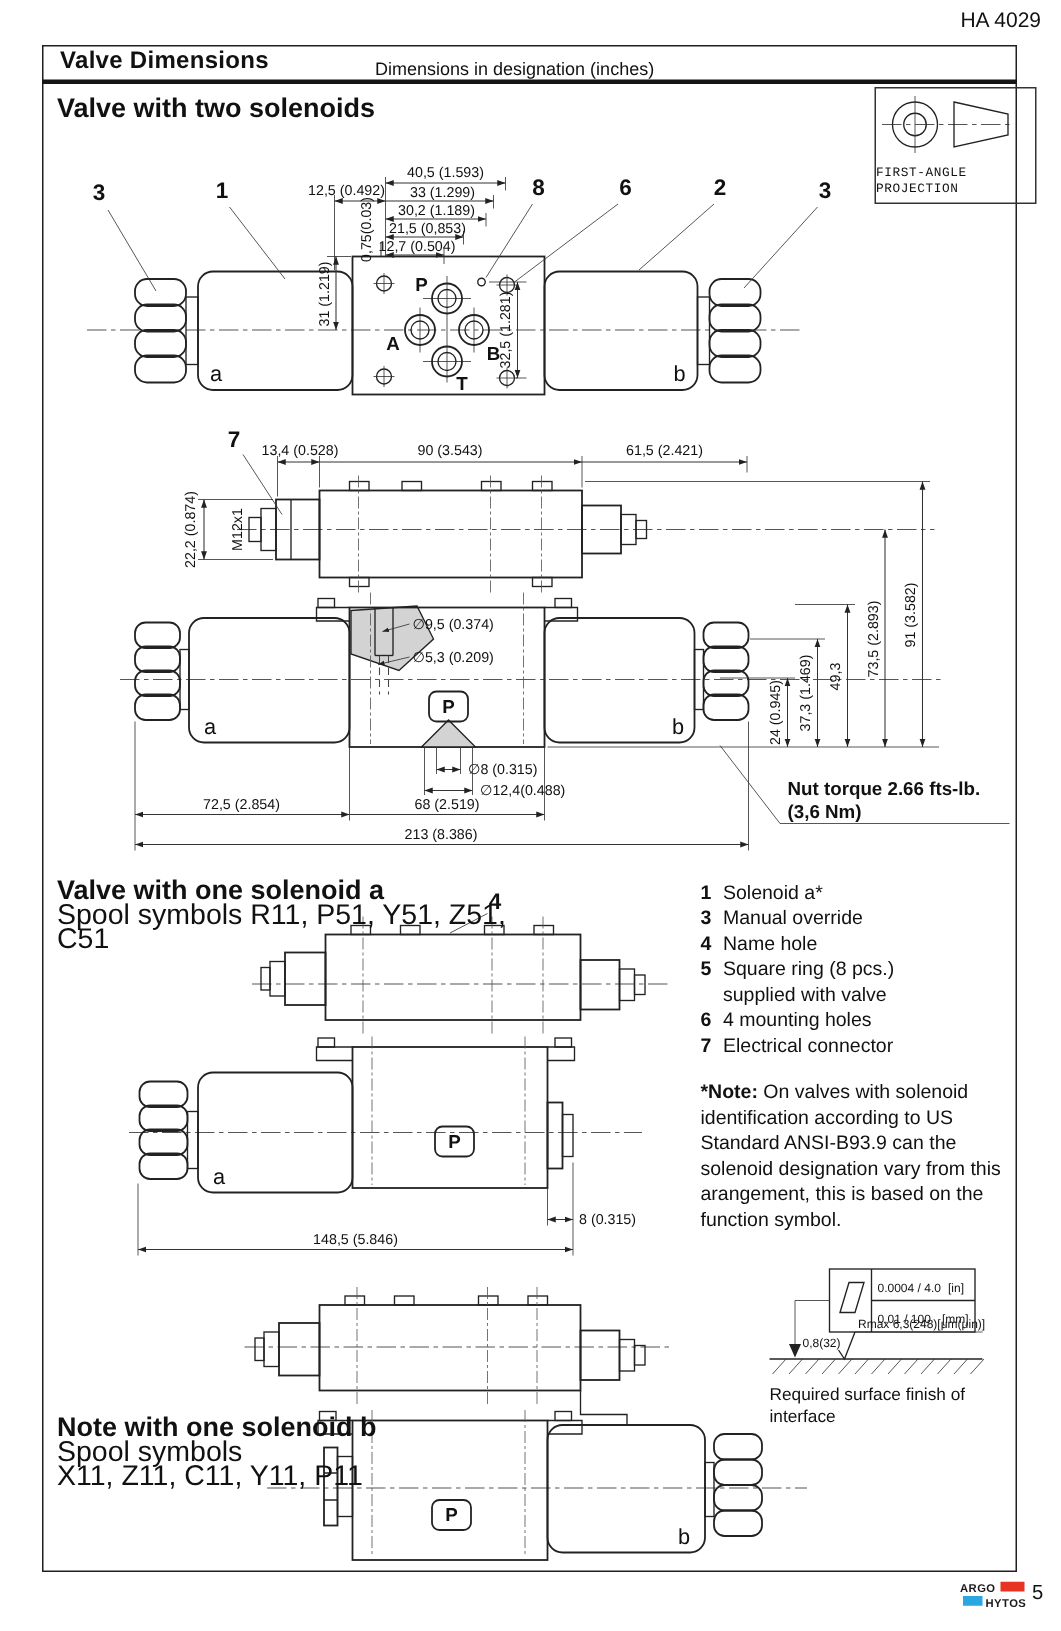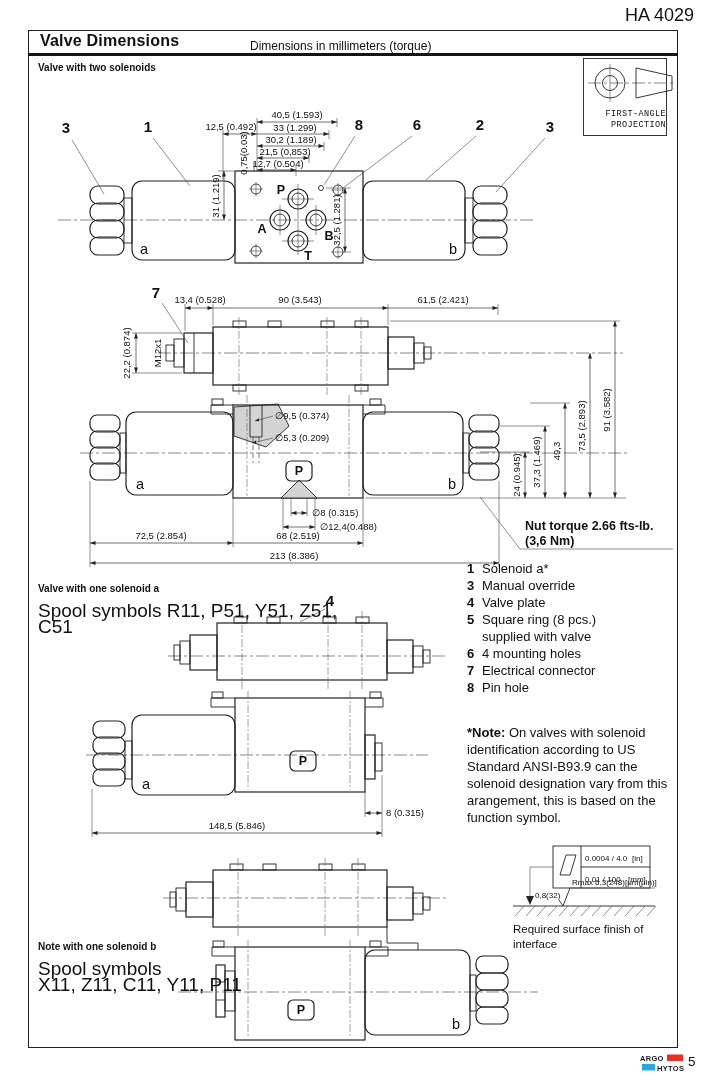--- a/index.html
+++ b/index.html
@@ -1,33 +1,33 @@
 <!DOCTYPE html>
 <html><head>
 <meta charset="utf-8">
 <style>
   *{margin:0;padding:0;box-sizing:border-box}
   html,body{background:#fff}
   body{width:707px;height:1087px;position:relative;font-family:"Liberation Sans",sans-serif;color:#111;overflow:hidden}
   .abs{position:absolute}
   .frame{position:absolute;left:28px;top:30px;width:650px;height:1018px;border:1.6px solid #1f1f1f;background:#fff}
   .title-rule{position:absolute;left:28px;top:53px;width:650px;height:3px;background:#141414}
-  .doc-code{position:absolute;right:13px;top:5px;font-size:18px}
+  .doc-code{position:absolute;right:13px;top:5px;font-size:14px}
   .page-title{position:absolute;left:40px;top:32px;font-size:16px;font-weight:bold;letter-spacing:.2px}
   .subtitle{position:absolute;left:250px;top:39px;font-size:12px}
-  .h-section{position:absolute;font-size:10px;font-weight:bold}
+  .h-section{position:absolute;font-size:18px;font-weight:bold}
   .spool{position:absolute;font-size:19px}
   
-  .proj{position:absolute;left:583px;top:58px;width:84px;height:78px;border:1.2px solid #333;text-align:right}
+  .proj{position:absolute;left:583px;top:58px;width:108px;height:78px;border:1.2px solid #333;text-align:left}
   .proj-txt{font-size:8.5px;letter-spacing:.4px;line-height:11px;font-family:"Liberation Mono","DejaVu Sans Mono",monospace}
   
-  .legend{position:absolute;left:467px;top:560px;width:210px;font-size:13px;line-height:17px}
+  .legend{position:absolute;left:467px;top:586px;width:210px;font-size:13px;line-height:17px}
   .li .ln{display:inline-block;width:15px;font-weight:bold}
   .lx{padding-left:15px}
-  .note{margin-top:28px}
+  .note{margin-top:14px}
   
   .page-num{position:absolute;left:688px;top:1054px;font-size:13.5px}
   
   .obj{fill:none;stroke:#222;stroke-width:1.2}
   .obj2{fill:none;stroke:#222;stroke-width:.9}
   .thin{fill:none;stroke:#333;stroke-width:.55}
   .dim{fill:none;stroke:#333;stroke-width:.7}
   .cl{fill:none;stroke:#555;stroke-width:.7;stroke-dasharray:13 3 3 3}
   .clb{fill:none;stroke:#555;stroke-width:.55;stroke-dasharray:8 2 2 2}
   .hid{fill:none;stroke:#444;stroke-width:.7;stroke-dasharray:5 3}
@@ -42,21 +42,21 @@
   .cap{font:11.5px "Liberation Sans",sans-serif;fill:#111}
   .logo-t{font:bold 7.5px "Liberation Sans",sans-serif;fill:#1a1a1a;letter-spacing:.3px}
 </style>
 </head>
 <body>
 
 <div class="frame"></div>
 <div class="title-rule"></div>
 <div class="doc-code">HA 4029</div>
 <div class="page-title">Valve Dimensions</div>
-<div class="subtitle">Dimensions in millimeters (torque)</div>
+<div class="subtitle">Dimensions in designation (inches)</div>
 
 <div class="h-section" style="left:38px;top:62px">Valve with two solenoids</div>
 
 <div class="proj">
   <svg width="94" height="46" viewBox="0 0 94 46">
     <line class="cl" x1="4" y1="24" x2="91" y2="24"></line>
     <circle class="obj2" cx="26" cy="24" r="15"></circle>
     <circle class="obj2" cx="26" cy="24" r="7.5"></circle>
     <line class="thin" x1="26" y1="5" x2="26" y2="43"></line>
     <polygon class="obj2" points="52,9 88,17 88,31 52,39"></polygon>
@@ -368,26 +368,25 @@
   </g>
 </svg>
 
 <div class="h-section" style="left:38px;top:583px">Valve with one solenoid a</div>
 <div class="spool" style="left:38px;top:600px">Spool symbols R11, P51, Y51, Z51,</div>
 <div class="spool" style="left:38px;top:616px">C51</div>
 
 <div class="legend">
   <div class="li"><span class="ln">1</span><span>Solenoid a*</span></div>
   <div class="li"><span class="ln">3</span><span>Manual override</span></div>
-  <div class="li"><span class="ln">4</span><span>Valve plate</span></div>
+  <div class="li"><span class="ln">4</span><span>Name hole</span></div>
   <div class="li"><span class="ln">5</span><span>Square ring (8 pcs.)</span></div>
   <div class="lx">supplied with valve</div>
   <div class="li"><span class="ln">6</span><span>4 mounting holes</span></div>
   <div class="li"><span class="ln">7</span><span>Electrical connector</span></div>
-  <div class="li"><span class="ln">8</span><span>Pin hole</span></div>
   <div class="note"><b>*Note:</b> <span>On valves with solenoid identification according to US Standard ANSI-B93.9 can the solenoid designation vary from this arangement, this is based on the function symbol.</span></div>
 </div>
 
 <svg class="abs" style="left:455px;top:838px" width="230" height="112" viewBox="0 0 230 112">
   <rect class="obj2" x="98" y="8" width="97" height="42"></rect>
   <line class="obj2" x1="126" y1="8" x2="126" y2="50"></line>
   <line class="obj2" x1="126" y1="29" x2="195" y2="29"></line>
   <polygon class="obj2" points="105,37 111,17 121,17 115,37"></polygon>
   <text class="dt8" x="130" y="23">0.0004 / 4.0</text>
   <text class="dt8" x="177" y="23">[in]</text>

